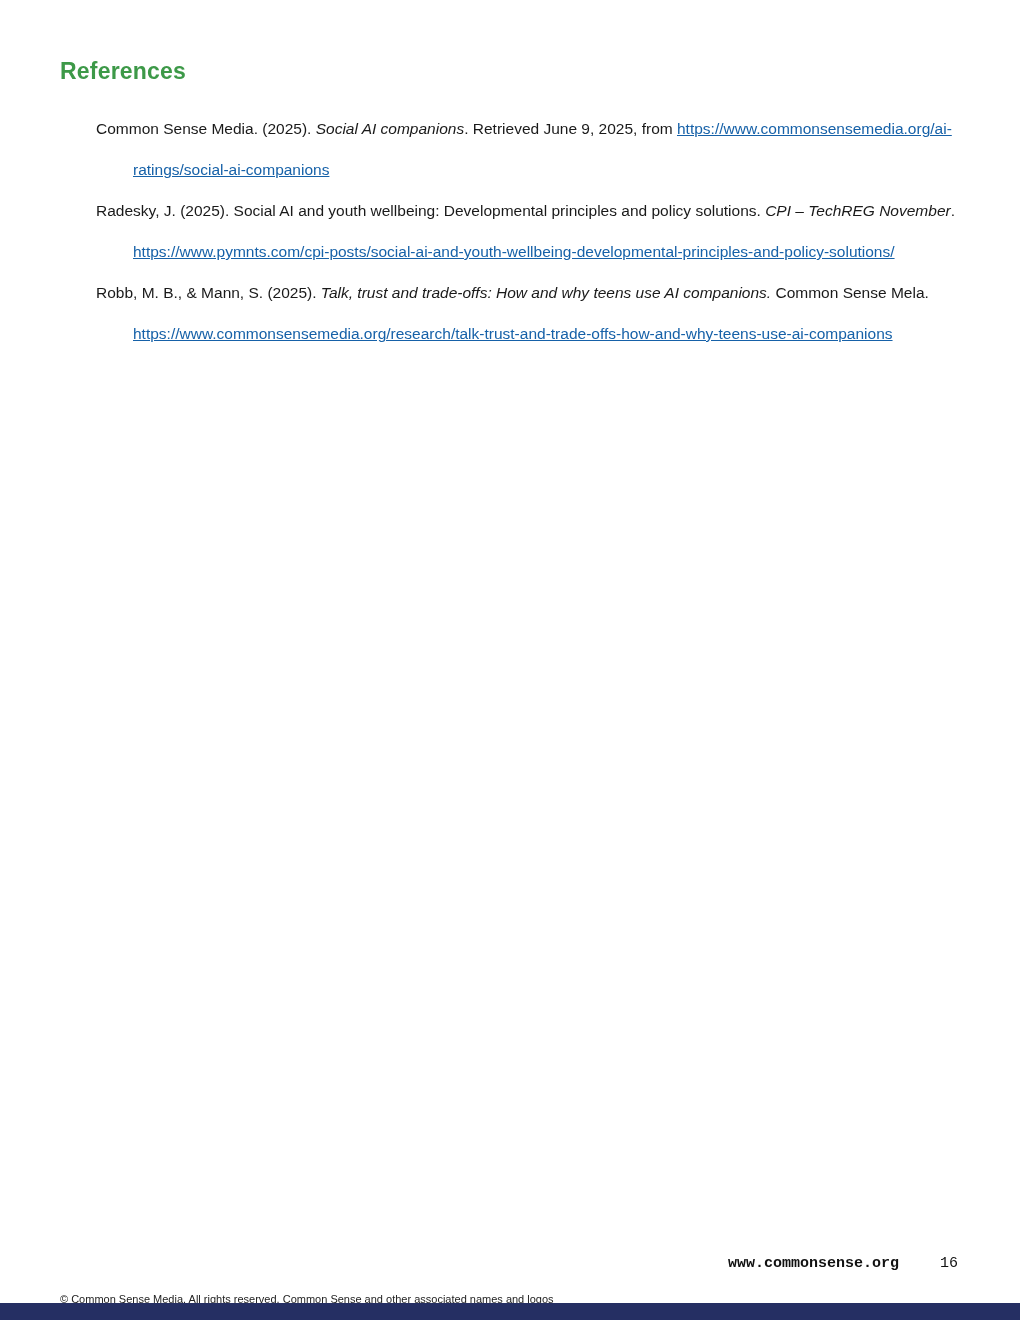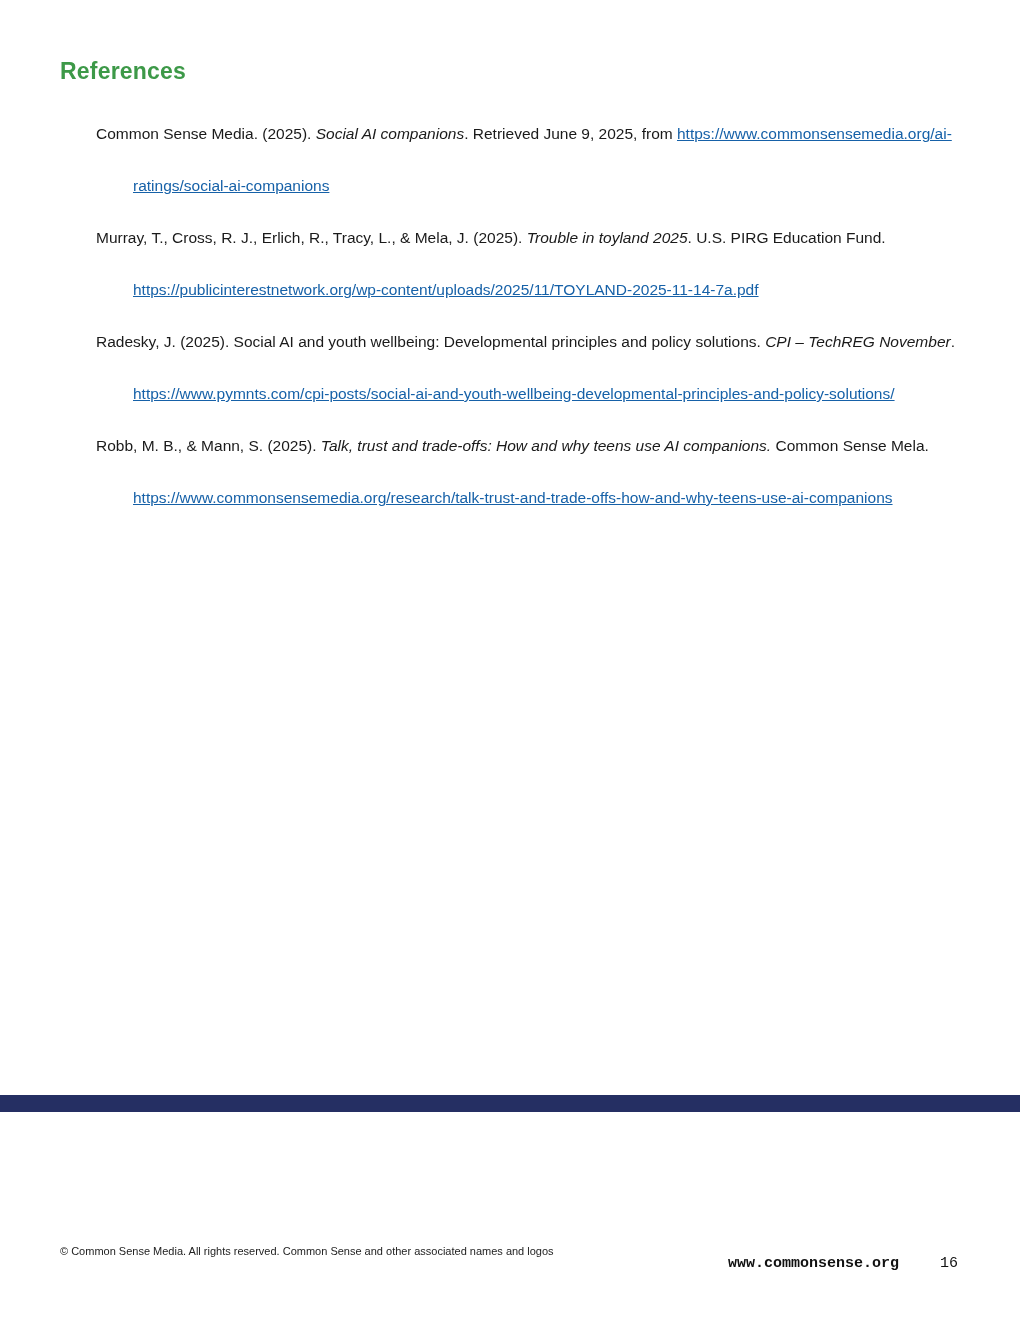--- a/index.html
+++ b/index.html
@@ -6,53 +6,53 @@
   html, body { background: #ffffff; }
   body {
     width: 1020px; height: 1320px;
     font-family: "Liberation Sans", sans-serif;
     color: #1a1a1a;
     position: relative;
     overflow: hidden;
   }
   .page {
     position: relative;
-    width: 1020px; height: 1112px;
+    width: 1020px; height: 1320px;
     background: #ffffff;
   }
   .heading {
     position: absolute;
     left: 60px; top: 58px;
     font-size: 23px;
     font-weight: bold;
     color: var(--green, #3d9948);
     letter-spacing: 0.2px;
   }
   .refs {
     position: absolute;
     left: 96px; top: 108px;
     width: 868px;
   }
   .ref {
     font-size: 15.5px;
-    line-height: 52px;
+    line-height: 41px;
     padding-left: 37px;
     text-indent: -37px;
     overflow-wrap: break-word;
     color: #1a1a1a;
   }
   .ref em { font-style: italic; }
   .ref-link {
     color: var(--link, #1661a8);
     text-decoration: underline;
     cursor: pointer;
   }
   .footer-copyright {
     position: absolute;
-    left: 60px; top: 1244px;
+    left: 60px; top: 1292px;
     width: 580px;
     font-size: 11px;
     line-height: 15px;
     color: #222222;
   }
   .footer-right {
     position: absolute;
     right: 62px; top: 1255px;
     display: flex;
     align-items: center;
@@ -78,21 +78,20 @@
 </style>
 </head>
 <body>
 
 <div class="page">
 
   <h1 class="heading">References</h1>
 
   <div class="refs">
       <p class="ref"><span>Common Sense Media. (2025). </span><em>Social AI companions</em><span>. Retrieved June 9, 2025, from </span><a class="ref-link">https://www.commonsensemedia.org/ai-ratings/social-ai-companions</a></p>
-      <p class="ref"><span>Murray, T., Cross, R. J., Erlich, R., Tracy, L., &amp; Mela, J. (2025). </span><em>Trouble in toyland 2025</em><span>. U.S. PIRG Education Fund. </span><a class="ref-link">https://publicinterestnetwork.org/wp-content/uploads/2025/11/TOYLAND-2025-11-14-7a.pdf</a></p>
       <p class="ref"><span>Radesky, J. (2025). Social AI and youth wellbeing: Developmental principles and policy solutions. </span><em>CPI – TechREG November</em><span>. </span><a class="ref-link">https://www.pymnts.com/cpi-posts/social-ai-and-youth-wellbeing-developmental-principles-and-policy-solutions/</a></p>
       <p class="ref"><span>Robb, M. B., &amp; Mann, S. (2025). </span><em>Talk, trust and trade-offs: How and why teens use AI companions.</em><span> Common Sense Mela. </span><a class="ref-link">https://www.commonsensemedia.org/research/talk-trust-and-trade-offs-how-and-why-teens-use-ai-companions</a></p>
     </div>
 
   <div class="footer-copyright">
     <div>©  Common Sense Media. All rights reserved. Common Sense and other associated names and logos</div>
   </div>
 
   <div class="footer-right">
     <span class="footer-site">www.commonsense.org</span>

